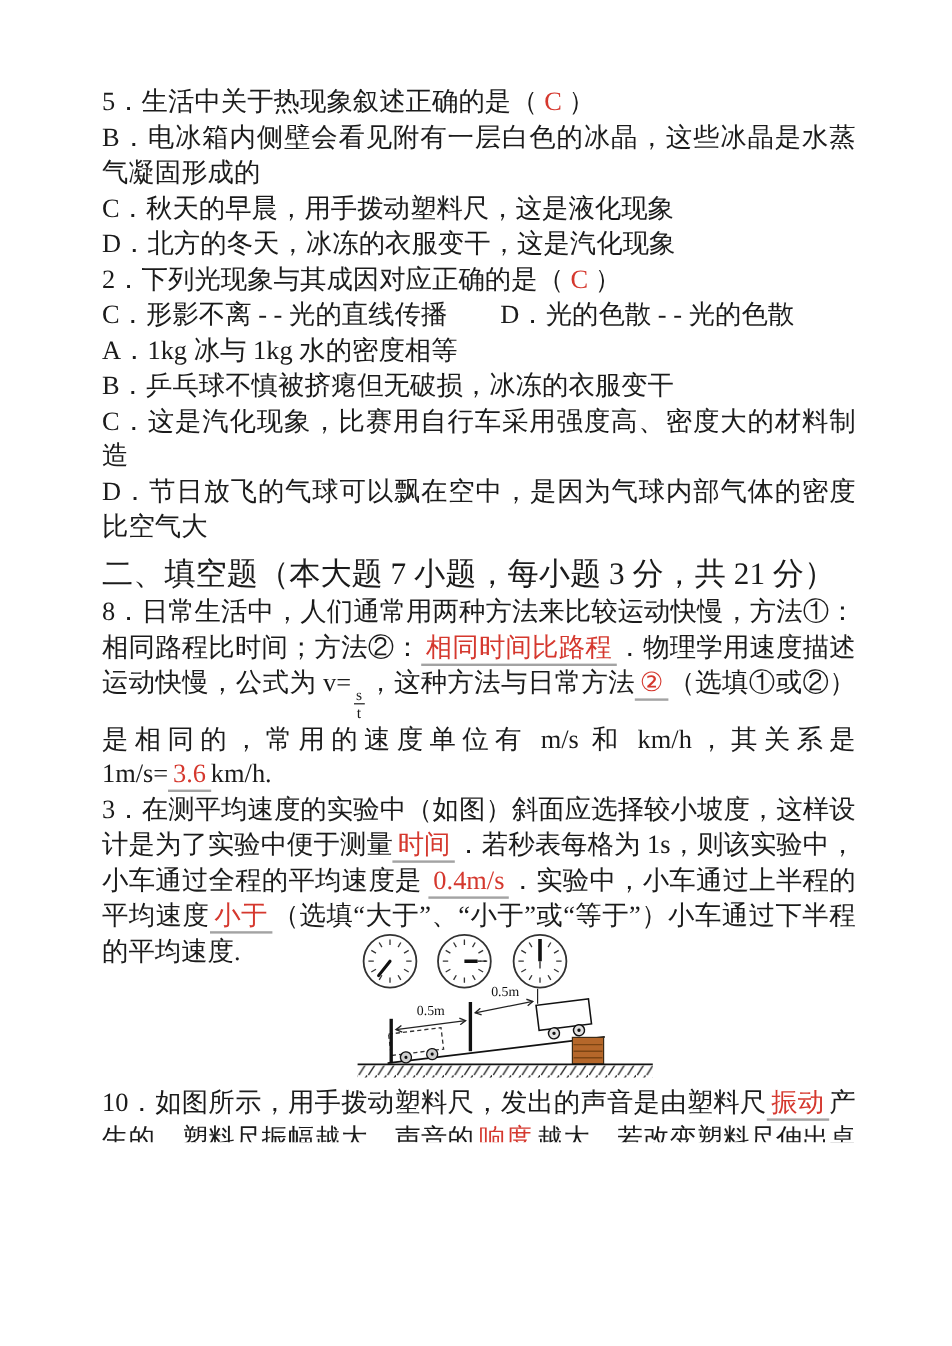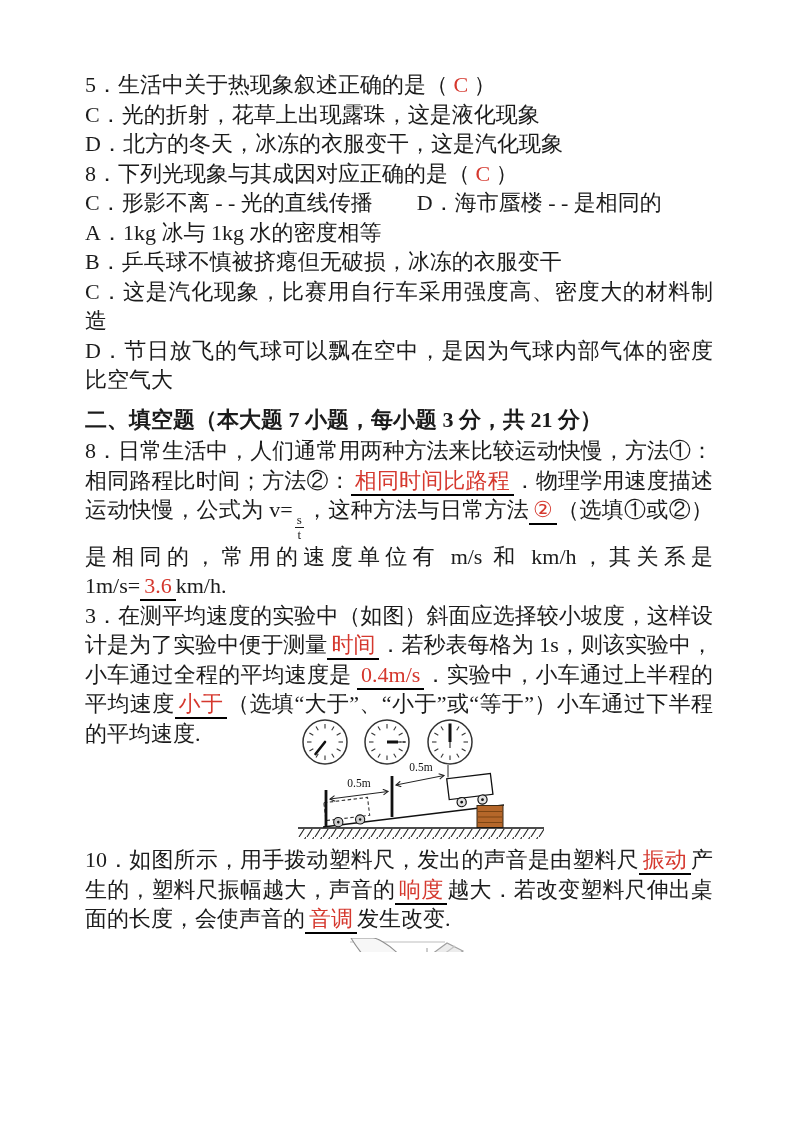--- a/index.html
+++ b/index.html
@@ -1,42 +1,43 @@
 <!DOCTYPE html>
 <html><head>
 <meta charset="utf-8">
 <style>
   html,body{margin:0;padding:0;background:#ffffff;}
   .page{position:relative;width:793px;height:952px;background:#fff;overflow:hidden;
         font-family:"Liberation Serif","DejaVu Serif",serif;color:#1b1b1b;}
   #doc{position:absolute;left:85px;top:70px;width:628px;font-size:22px;line-height:29.5px;}
   #doc p.para{margin:0;text-align:justify;}
-  #doc h2.heading{margin:10px 0 2px 0;font-size:22px;font-weight:700;}
+  #doc h2.heading{margin:10px 0 2px 0;font-size:26px;font-weight:400;}
   .seg,.seg-red,.frac{white-space:pre-wrap;}
   .seg-red{color:#d5382e;}
-  .seg-u{border-bottom:2px solid #000000;padding:0 4px 1px 4px;}
+  .seg-u{border-bottom:2px solid #a3a3a3;padding:0 4px 1px 4px;}
   .frac{display:inline-flex;flex-direction:column;align-items:center;
         font-size:13px;line-height:1.05;vertical-align:-7px;margin:0 2px;}
   .frac .num{border-bottom:1.3px solid #1b1b1b;padding:0 2px;}
   .frac .den{padding-top:0.5px;}
   .fig{position:relative;}
   .fig-speed{margin:-32px 0 4px 205px;width:262px;height:125px;}
   .fig-ruler{margin:4px 0 0 210px;width:332px;height:102px;}
   svg text{font-family:"Liberation Serif","DejaVu Serif",serif;}
 </style>
 </head>
 <body>
 
 <div class="page">
   <div id="doc">
       <p class="para"><span class="seg">5．生活中关于热现象叙述正确的是（ </span><span class="seg-red">C</span><span class="seg"> ）</span></p>
-      <p class="para"><span class="seg">C．光的折射，花草上出现露珠，这是液化现象</span></p>
+      <p class="para"><span class="seg">B．电冰箱内侧壁会看见附有一层白色的冰晶，这些冰晶是水蒸气凝固形成的</span></p>
+      <p class="para"><span class="seg">C．秋天的早晨，用手拨动塑料尺，这是液化现象</span></p>
       <p class="para"><span class="seg">D．北方的冬天，冰冻的衣服变干，这是汽化现象</span></p>
-      <p class="para"><span class="seg">8．下列光现象与其成因对应正确的是（ </span><span class="seg-red">C</span><span class="seg"> ）</span></p>
-      <p class="para"><span class="seg">C．形影不离 - - 光的直线传播　　D．海市蜃楼 - - 是相同的</span></p>
+      <p class="para"><span class="seg">2．下列光现象与其成因对应正确的是（ </span><span class="seg-red">C</span><span class="seg"> ）</span></p>
+      <p class="para"><span class="seg">C．形影不离 - - 光的直线传播　　D．光的色散 - - 光的色散</span></p>
       <p class="para"><span class="seg">A．1kg 冰与 1kg 水的密度相等</span></p>
       <p class="para"><span class="seg">B．乒乓球不慎被挤瘪但无破损，冰冻的衣服变干</span></p>
       <p class="para"><span class="seg">C．这是汽化现象，比赛用自行车采用强度高、密度大的材料制造</span></p>
       <p class="para"><span class="seg">D．节日放飞的气球可以飘在空中，是因为气球内部气体的密度比空气大</span></p>
       <h2 class="heading"><span class="seg">二、填空题（本大题 7 小题，每小题 3 分，共 21 分）</span></h2>
       <p class="para"><span class="seg">8．日常生活中，人们通常用两种方法来比较运动快慢，方法①：相同路程比时间；方法②：</span><span class="seg-red seg-u">相同时间比路程</span><span class="seg">．物理学用速度描述运动快慢，公式为 v=</span><span class="frac"><span class="num">s</span><span class="den">t</span></span><span class="seg">，这种方法与日常方法</span><span class="seg-red seg-u">②</span><span class="seg">（选填①或②）是相同的，常用的速度单位有 m/s 和 km/h，其关系是 1m/s=</span><span class="seg-red seg-u">3.6</span><span class="seg">km/h.</span></p>
       <p class="para"><span class="seg">3．在测平均速度的实验中（如图）斜面应选择较小坡度，这样设计是为了实验中便于测量</span><span class="seg-red seg-u">时间</span><span class="seg">．若秒表每格为 1s，则该实验中，小车通过全程的平均速度是 </span><span class="seg-red seg-u">0.4m/s</span><span class="seg">．实验中，小车通过上半程的平均速度</span><span class="seg-red seg-u">小于</span><span class="seg">（选填“大于”、“小于”或“等于”）小车通过下半程的平均速度.</span></p>
       <div class="fig fig-speed" id="fig-speed">
     <svg viewBox="0 0 262 125" width="262" height="125">
       <defs>

